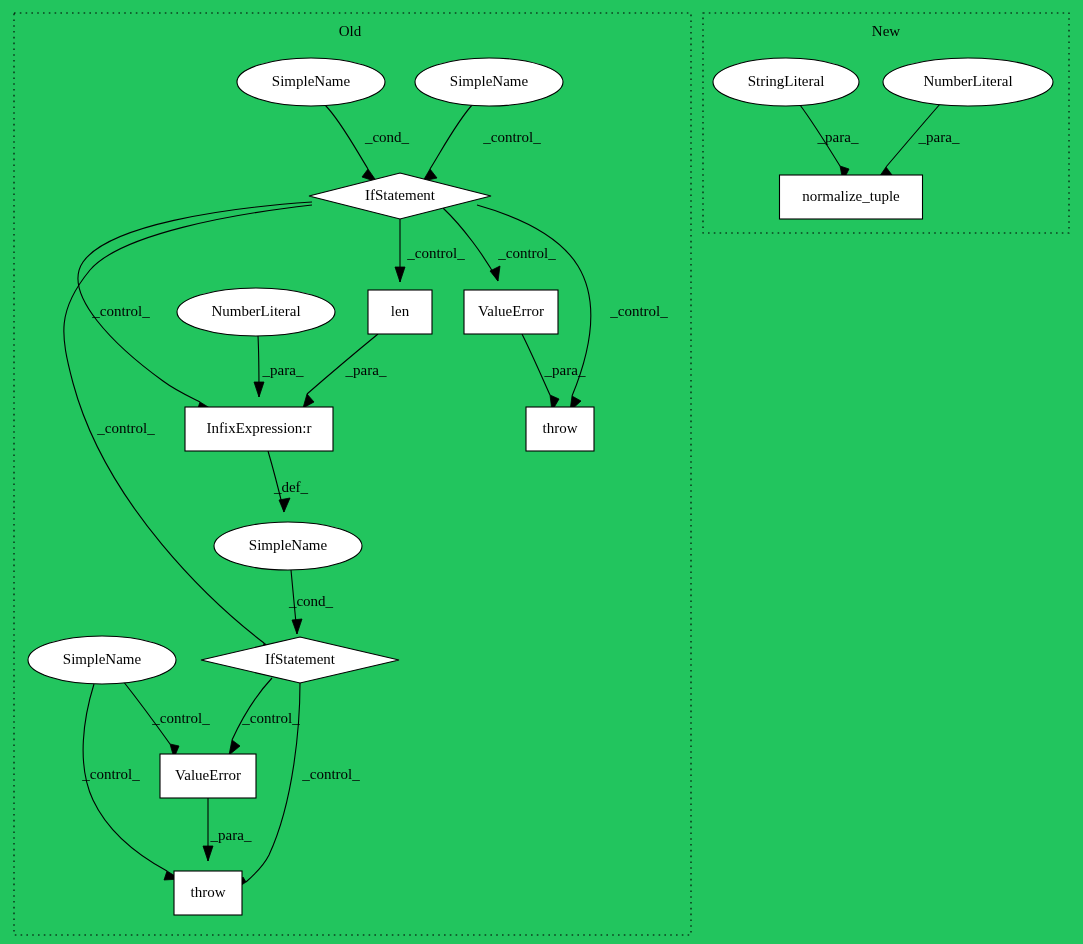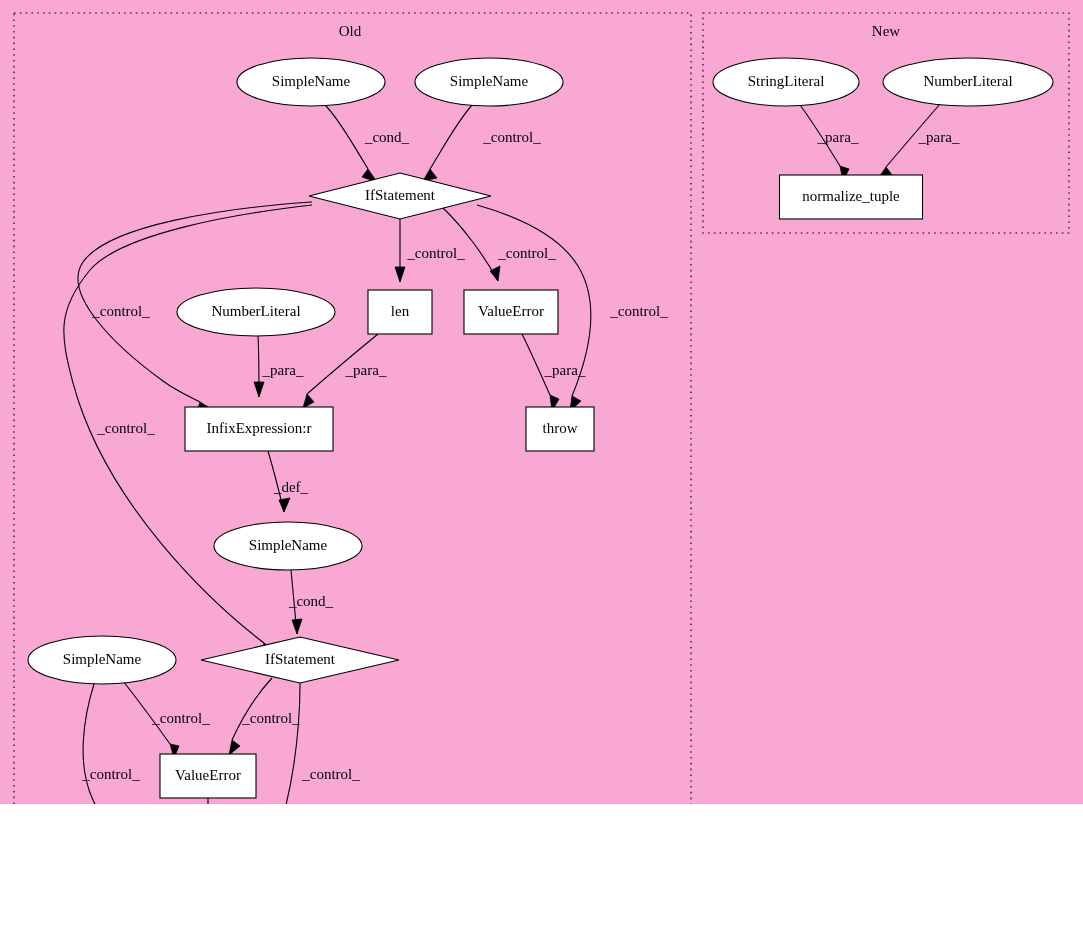--- a/index.html
+++ b/index.html
@@ -3,22 +3,22 @@
 <meta charset="utf-8">
 <style>
   html, body {
     margin: 0;
     padding: 0;
     background: #ffffff;
   }
   #canvas {
     position: relative;
     width: 1083px;
-    height: 804px;
-    background: #f9a8d4;
+    height: 944px;
+    background: #22c55e;
     font-family: "Liberation Serif", "DejaVu Serif", serif;
   }
   svg { display: block; }
   .node-shape {
     fill: #ffffff;
     stroke: #000000;
     stroke-width: 1.1;
   }
   .node-label {
     font-family: "Liberation Serif", "DejaVu Serif", serif;

